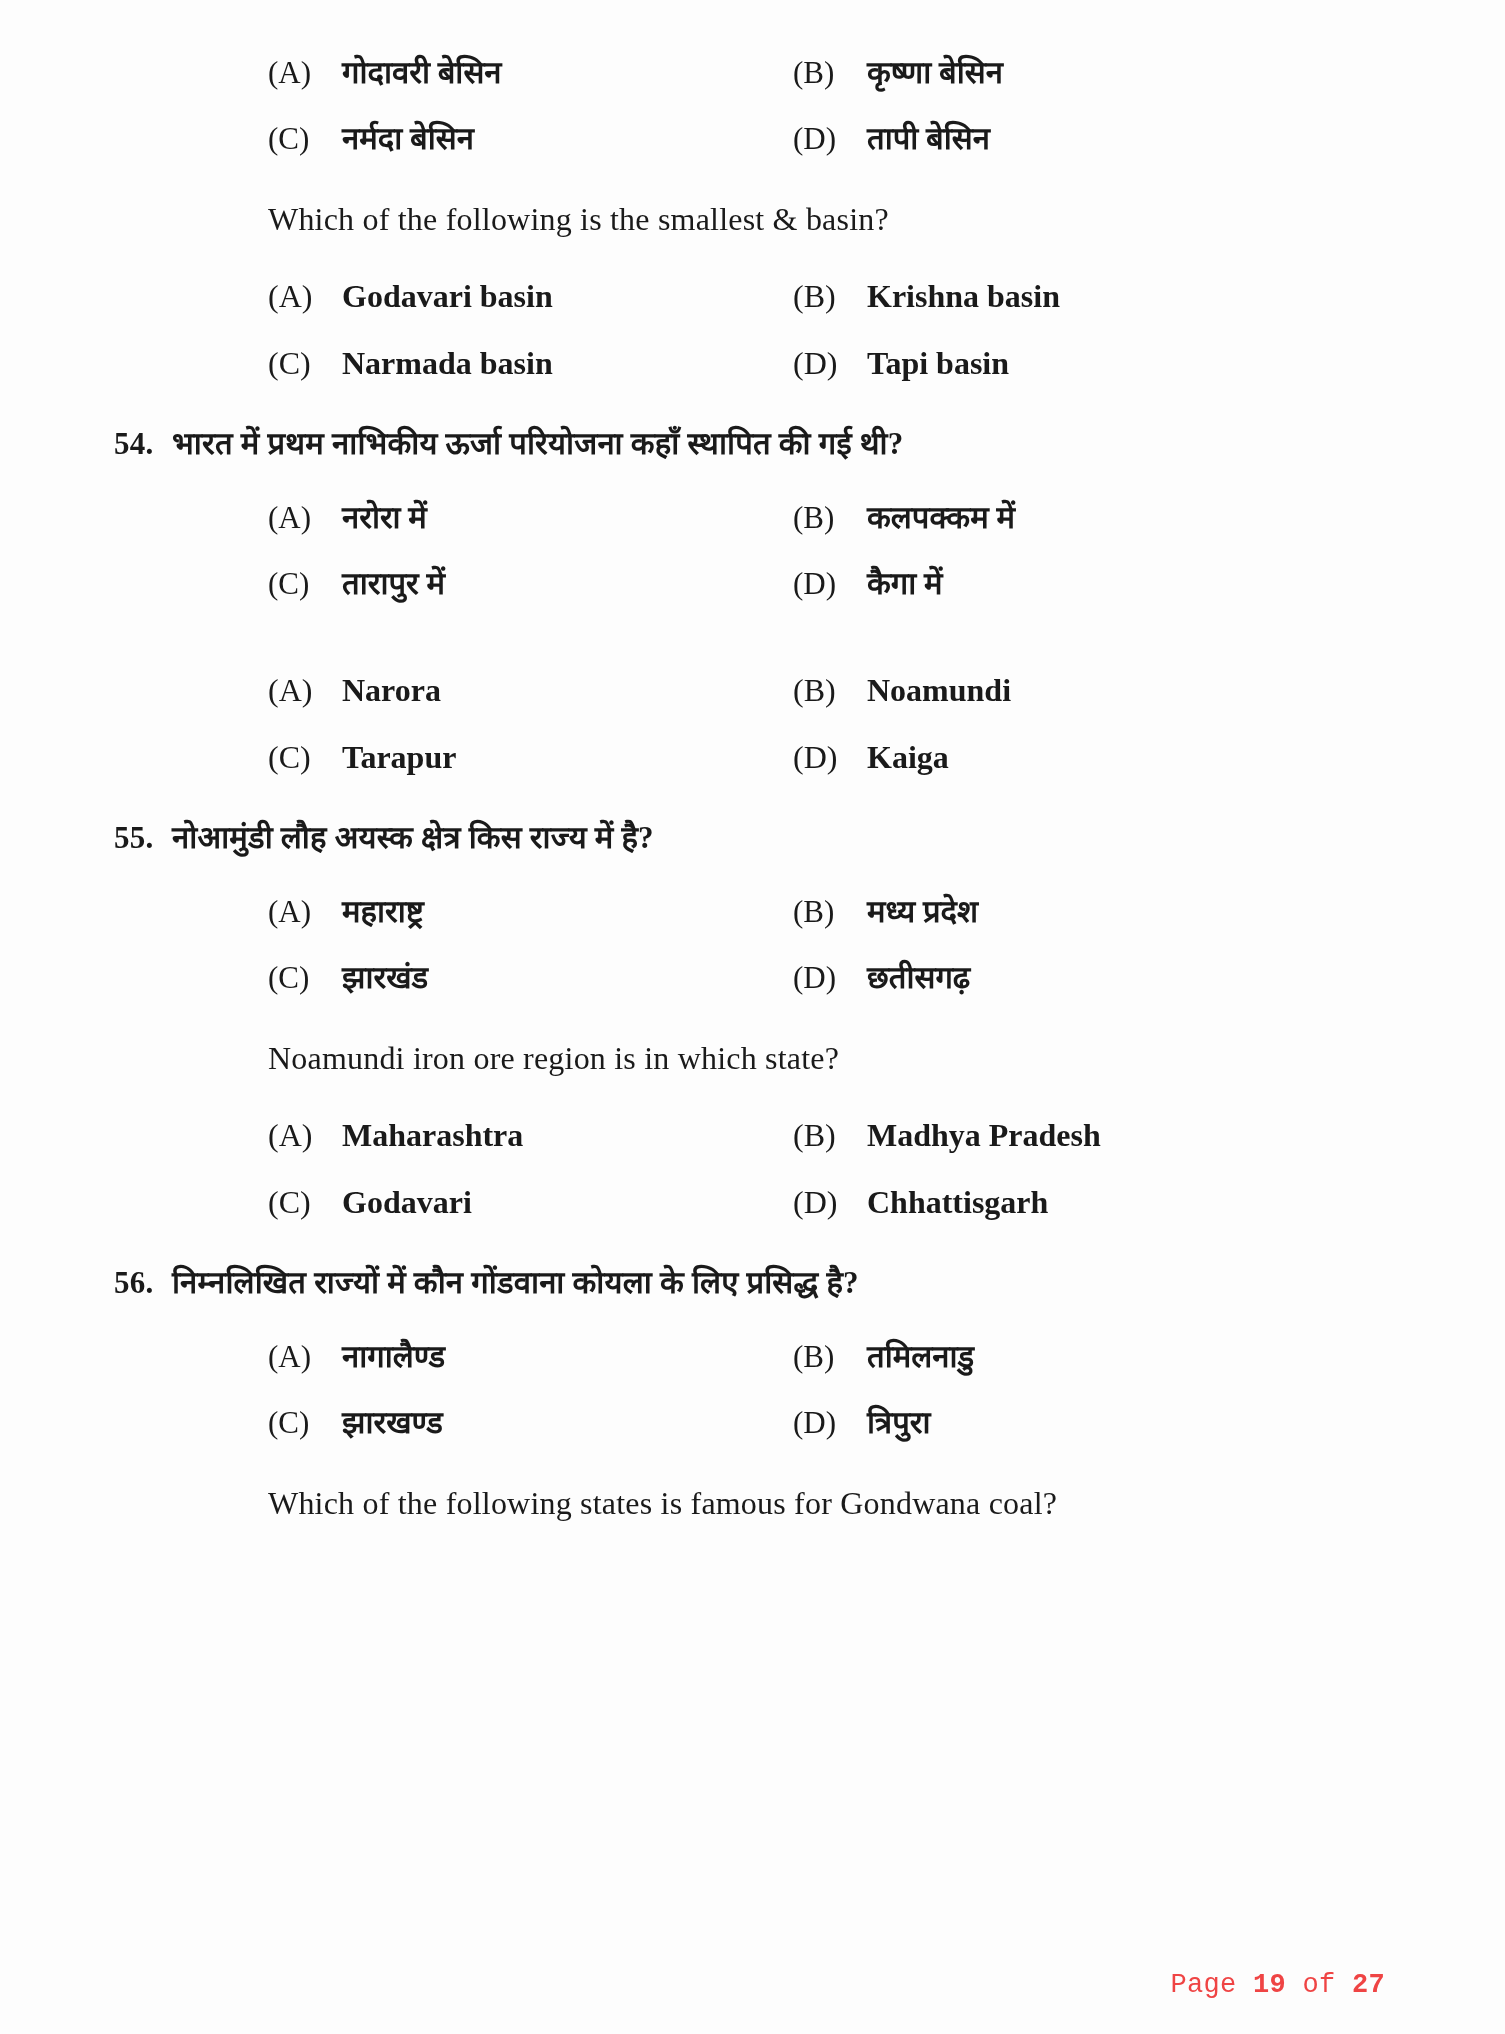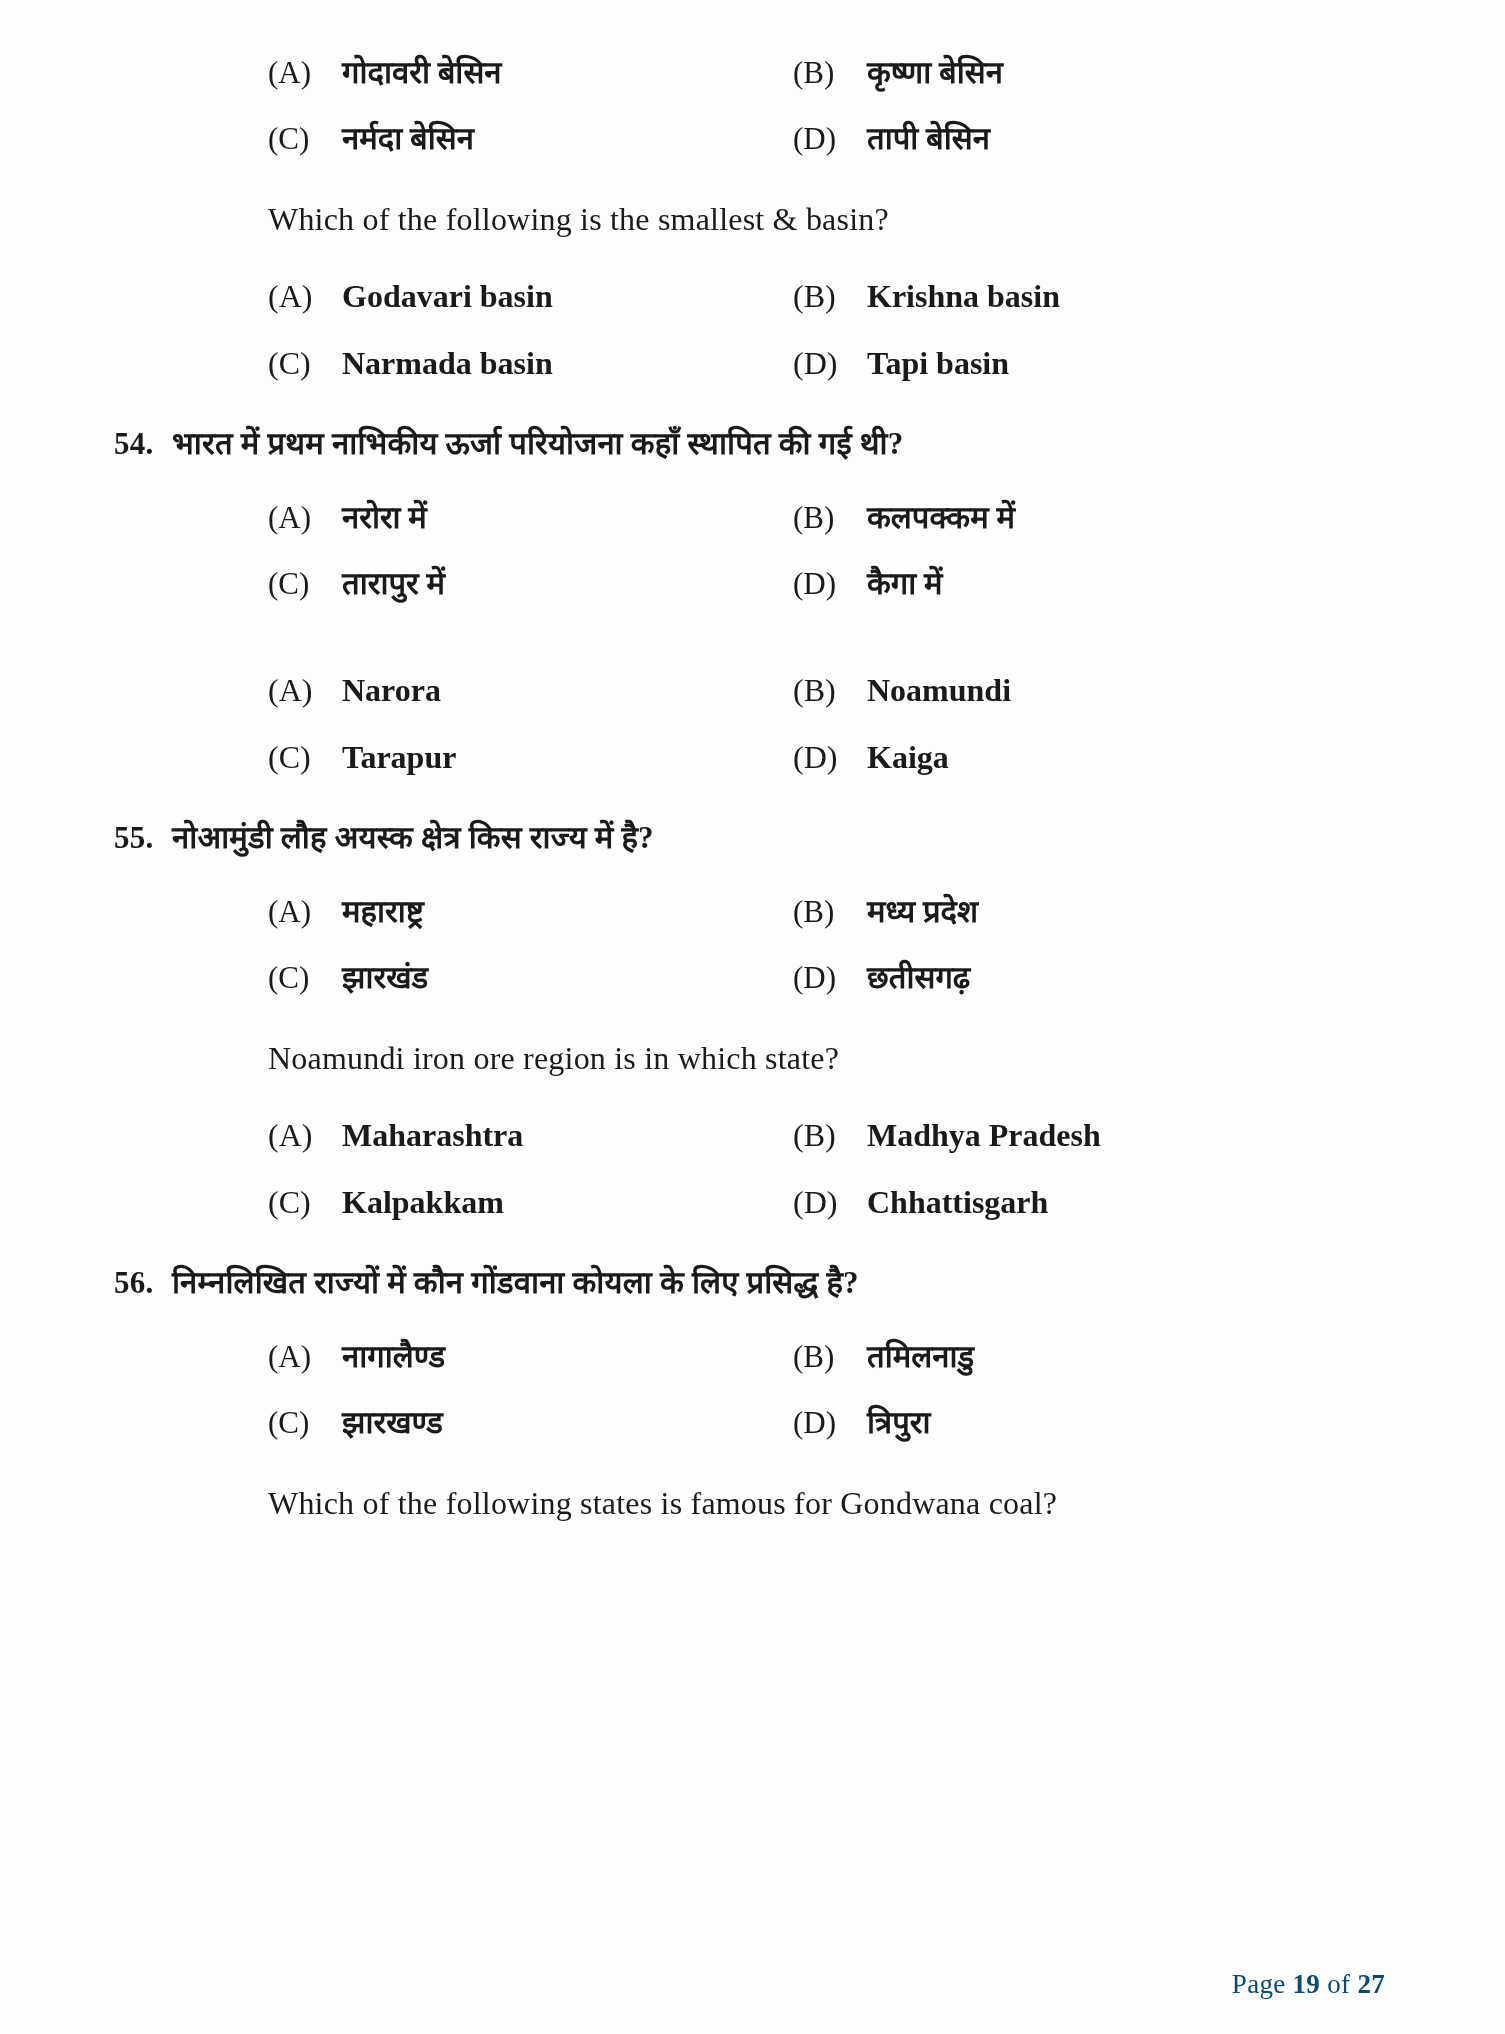--- a/index.html
+++ b/index.html
@@ -85,22 +85,22 @@
 
   .gap-sm { height: 14px; }
   .gap-md { height: 26px; }
 
   
   .footer {
     position: absolute;
     right: 120px;
     bottom: 34px;
     font-size: 27px;
-    font-family: Liberation Serif, serif;
-    color: #0c4a6e;
+    font-family: Liberation Mono, monospace;
+    color: #ef4444;
     letter-spacing: 0.3px;
   }
   .footer .num {
     font-weight: bold;
   }
 </style>
 </head>
 <body>
 
 <div class="page">
@@ -233,21 +233,21 @@
     <div class="opt">
       <span class="lbl">(A)</span>
       <span class="txt">Maharashtra</span>
     </div>
     <div class="opt">
       <span class="lbl">(B)</span>
       <span class="txt">Madhya Pradesh</span>
     </div>
     <div class="opt">
       <span class="lbl">(C)</span>
-      <span class="txt">Kalpakkam</span>
+      <span class="txt">Godavari</span>
     </div>
     <div class="opt">
       <span class="lbl">(D)</span>
       <span class="txt">Chhattisgarh</span>
     </div>
   </div>
 
   <div class="gap-md"></div>
 
   <div class="qline hindi"><span class="qnum">56.</span><span>निम्नलिखित राज्यों में कौन गोंडवाना कोयला के लिए प्रसिद्ध है?</span></div>

